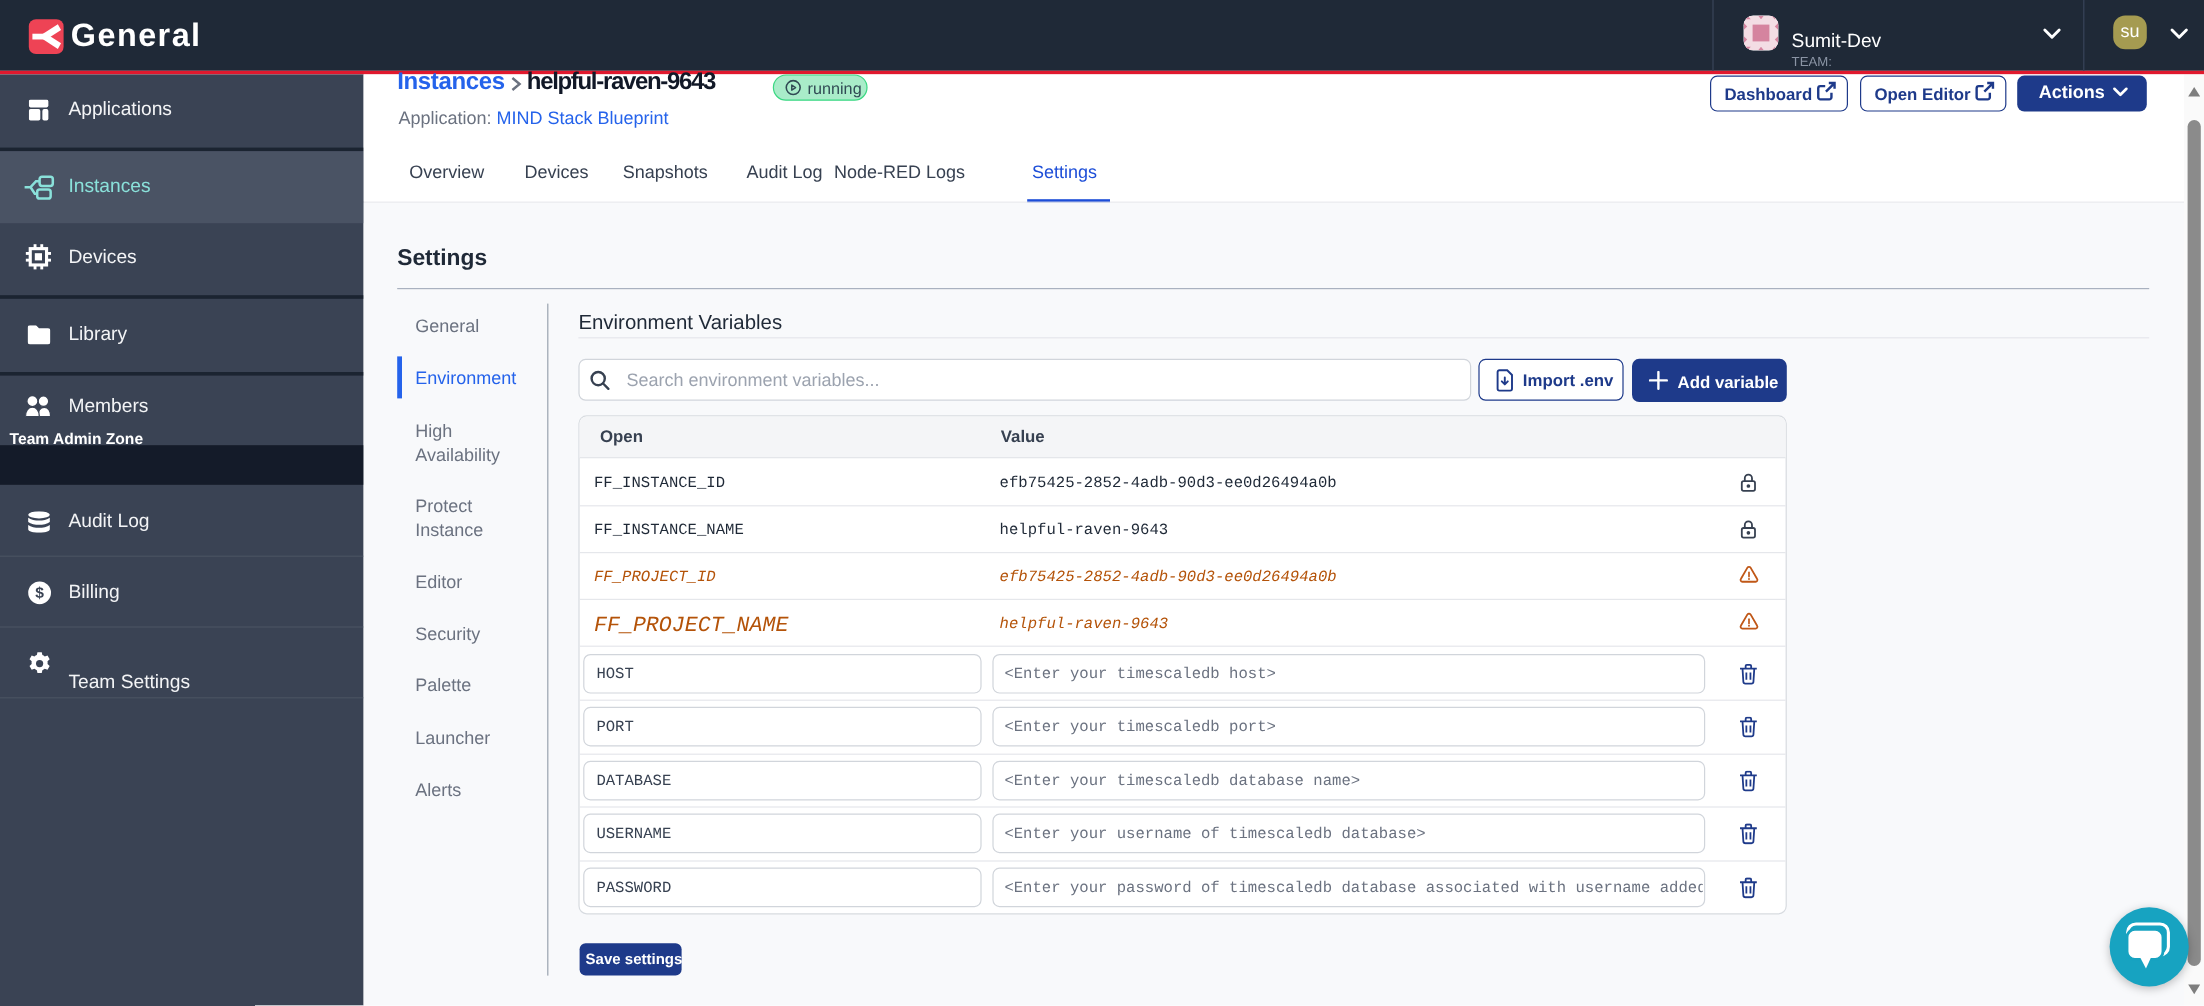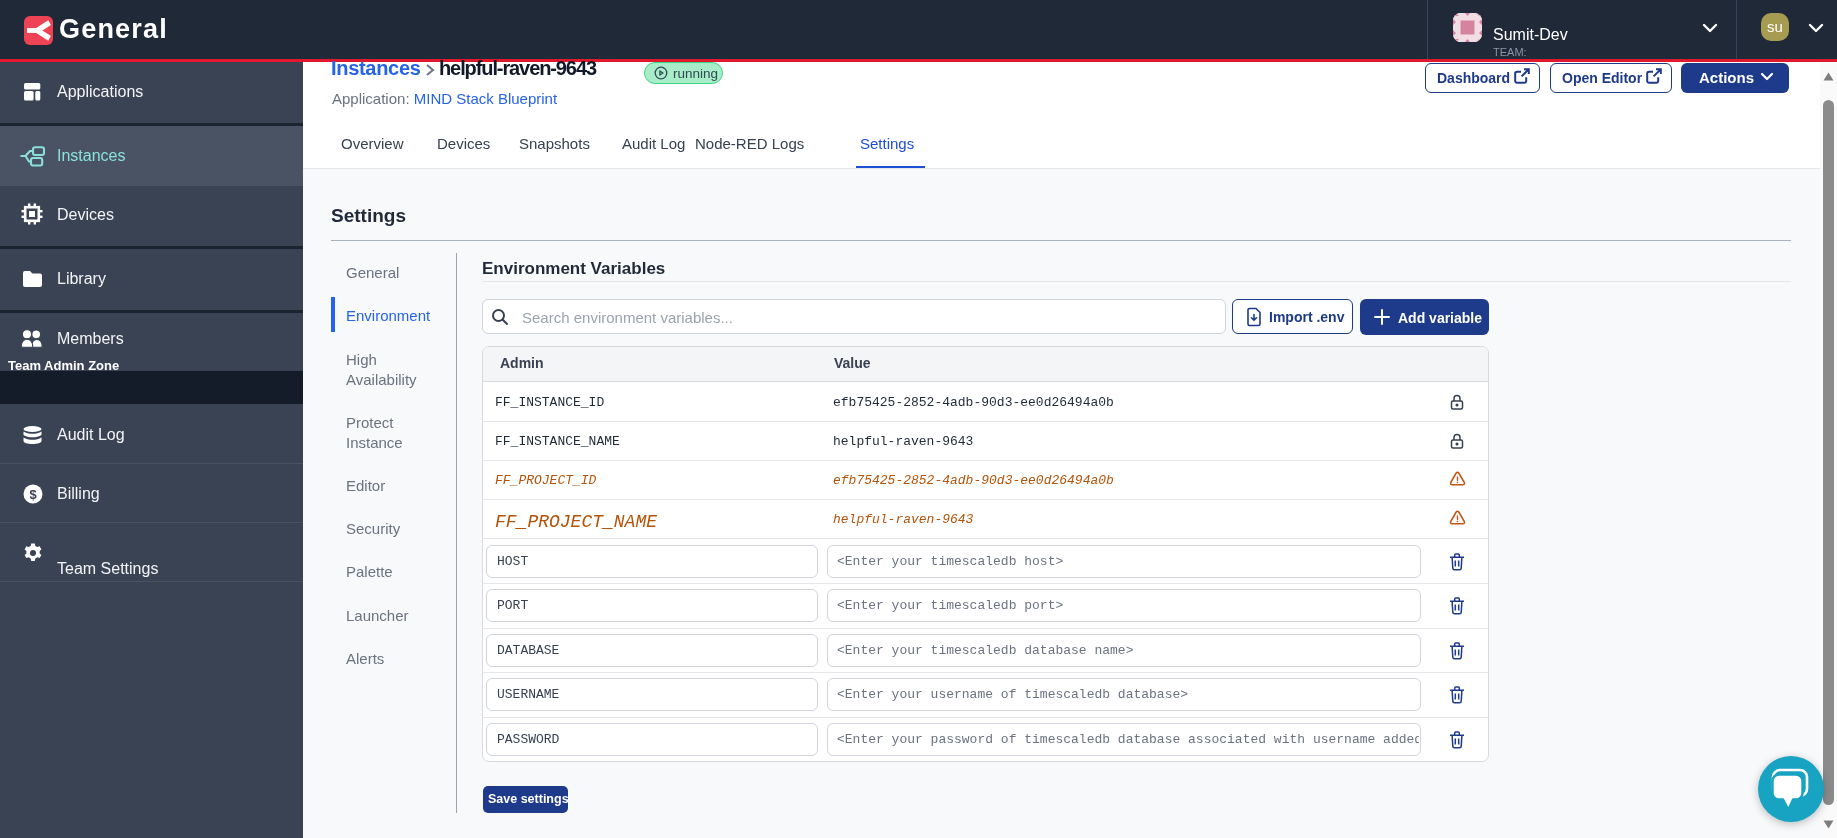--- a/index.html
+++ b/index.html
@@ -180,21 +180,21 @@
 <div class="abs" style="left:331px;top:297px;width:3.5px;height:35px;background:#2563eb;"></div>
 <div class="abs" style="left:346px;top:307px;font-size:15px;color:#2563eb;">Environment</div>
 <div class="abs" style="left:346px;top:350px;font-size:15px;color:#6b7280;line-height:20px;">High<br>Availability</div>
 <div class="abs" style="left:346px;top:413px;font-size:15px;color:#6b7280;line-height:20px;">Protect<br>Instance</div>
 <div class="abs" style="left:346px;top:477px;font-size:15px;color:#6b7280;">Editor</div>
 <div class="abs" style="left:346px;top:520px;font-size:15px;color:#6b7280;">Security</div>
 <div class="abs" style="left:346px;top:563px;font-size:15px;color:#6b7280;">Palette</div>
 <div class="abs" style="left:346px;top:607px;font-size:15px;color:#6b7280;">Launcher</div>
 <div class="abs" style="left:346px;top:650px;font-size:15px;color:#6b7280;">Alerts</div>
 
-<div class="abs" style="left:482px;top:259px;font-size:17px;font-weight:bold;color:#1f2937;">Environment Variables</div>
+<div class="abs" style="left:482px;top:259px;font-size:17px;font-weight:normal;color:#1f2937;">Environment Variables</div>
 <div class="abs" style="left:482px;top:281px;width:1309px;height:1px;background:#e5e7eb;"></div>
 
 <div class="abs" style="left:482px;top:299px;width:744px;height:35px;background:#fff;border:1px solid #d1d5db;border-radius:6px;"></div>
 <svg class="abs" style="left:491px;top:308px;" width="18" height="18" viewBox="0 0 18 18">
     <circle cx="7.5" cy="7.5" r="5.5" stroke="#374151" stroke-width="2" fill="none"></circle>
     <path d="M11.8 11.8 L16 16" stroke="#374151" stroke-width="2" stroke-linecap="round"></path>
   </svg>
 <div class="abs" style="left:522px;top:309px;font-size:15px;color:#9ca3af;">Search environment variables...</div>
 
 <div class="abs" style="left:1232px;top:299px;width:121px;height:35px;background:#fff;border:1px solid #1e3a8a;border-radius:6px;"></div>
@@ -207,21 +207,21 @@
 <div class="abs" style="left:1269px;top:309px;font-size:14px;font-weight:bold;color:#1e3a8a;">Import .env</div>
 
 <div class="abs" style="left:1360px;top:299px;width:129px;height:36px;background:#1e3a8a;border-radius:6px;"></div>
 <svg class="abs" style="left:1374px;top:309px;" width="16" height="16" viewBox="0 0 16 16">
     <path d="M8 1 V15 M1 8 H15" stroke="#fff" stroke-width="2" stroke-linecap="round"></path>
   </svg>
 <div class="abs" style="left:1398px;top:310px;font-size:14px;font-weight:bold;color:#fff;">Add variable</div>
 
 <div class="abs" style="left:482px;top:346px;width:1007px;height:416px;background:#fff;border:1px solid #d7dbe0;border-radius:7px;"></div>
 <div class="abs" style="left:483px;top:347px;width:1005px;height:35px;background:#f4f5f7;border-radius:6px 6px 0 0;border-bottom:1px solid #d7dbe0;"></div>
-<div class="abs" style="left:500px;top:355px;font-size:14px;font-weight:bold;color:#374151;">Admin</div>
+<div class="abs" style="left:500px;top:355px;font-size:14px;font-weight:bold;color:#374151;">Open</div>
 <div class="abs" style="left:834px;top:355px;font-size:14px;font-weight:bold;color:#374151;">Value</div>
 
 <div class="abs" style="left:483px;top:421px;width:1005px;height:1px;background:#e5e7eb;"></div>
 <div class="abs" style="left:483px;top:460px;width:1005px;height:1px;background:#e5e7eb;"></div>
 <div class="abs" style="left:483px;top:499px;width:1005px;height:1px;background:#e5e7eb;"></div>
 <div class="abs" style="left:483px;top:538px;width:1005px;height:1px;background:#e5e7eb;"></div>
 
 <div class="abs mono" style="left:495px;top:395px;font-size:13px;color:#1f2937;">FF_INSTANCE_ID</div>
 <div class="abs mono" style="left:833px;top:395px;font-size:13px;color:#1f2937;">efb75425-2852-4adb-90d3-ee0d26494a0b</div>
 <div class="abs mono" style="left:495px;top:434px;font-size:13px;color:#1f2937;">FF_INSTANCE_NAME</div>

